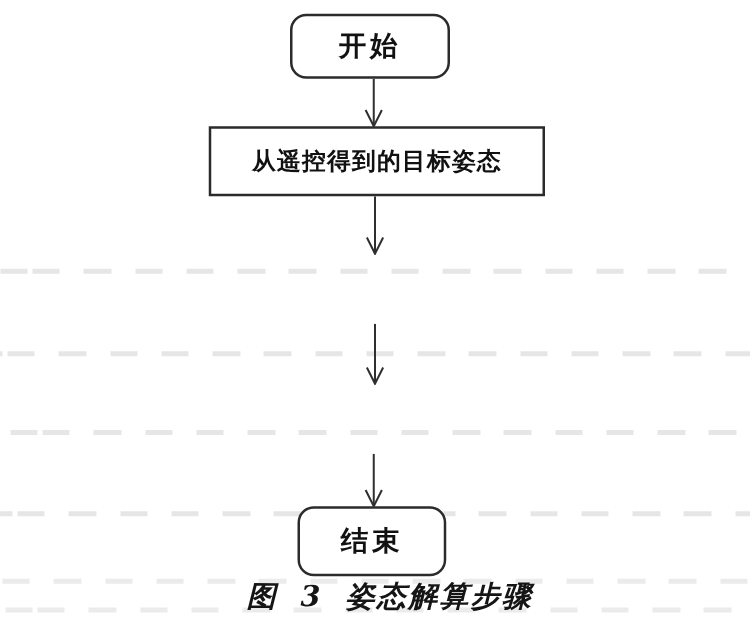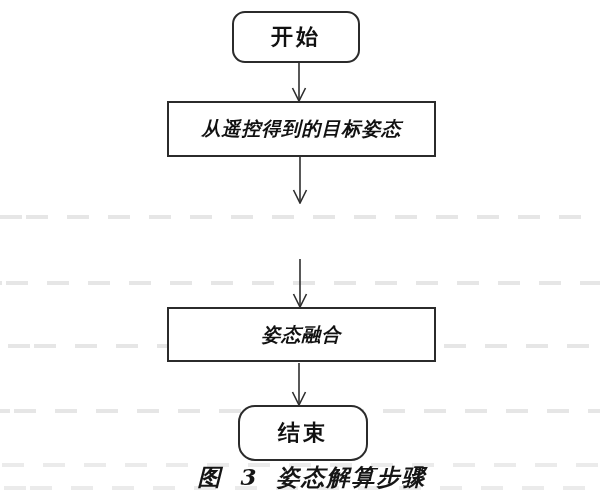--- a/index.html
+++ b/index.html
@@ -42,27 +42,27 @@
     background: #ffffff;
     display: flex;
     align-items: center;
     justify-content: center;
     color: #111111;
     font-weight: bold;
     z-index: 1;
     white-space: nowrap;
   }
   .terminator { border-radius: 13px; font-size: 22px; letter-spacing: 3px; }
-  .process    { left: 167px; width: 269px; font-size: 19px; letter-spacing: 1px; font-style: italic; }
+  .process    { left: 167px; width: 269px; font-size: 19px; letter-spacing: 1px; }
 
   #node-start { left: 232px; top: 11px;  width: 128px; height: 52px; }
   #node-step1 { top: 101px; height: 56px; }
   #node-step2 { top: 203px; height: 55px; }
   #node-step3 { top: 307px; height: 55px; }
-  #node-end   { left: 238px; top: 405px; width: 130px; height: 56px; border-radius: 17px; }
+  #node-end   { left: 238px; top: 405px; width: 119px; height: 56px; }
 
   .arrow {
     position: absolute;
     z-index: 1;
   }
   .arrow svg { display: block; }
   #arrow-1 { left: 291px; top: 63px; }
   #arrow-2 { left: 292px; top: 157px; }
   #arrow-3 { left: 292px; top: 259px; }
   #arrow-4 { left: 291px; top: 363px; }
@@ -94,21 +94,20 @@
   <div class="noise n3"></div>
   <div class="noise n4"></div>
   <div class="noise n5"></div>
   <div class="noise n6"></div>
 
   <div class="node terminator" id="node-start">开始</div>
 
   <div class="node process" id="node-step1">从遥控得到的目标姿态</div>
 
 
-  <div class="node process" id="node-step3">姿态融合</div>
 
   <div class="node terminator" id="node-end">结束</div>
 
   <div class="arrow" id="arrow-1">
     <svg width="16" height="39" viewBox="0 0 16 39">
       <line x1="8" y1="0" x2="8" y2="37" stroke="#2f2f2f" stroke-width="1.6" fill="none"></line>
       <polyline points="1.5,25 8,38 14.5,25" stroke="#2f2f2f" stroke-width="1.6" fill="none"></polyline>
     </svg>
   </div>
   <div class="arrow" id="arrow-2">

